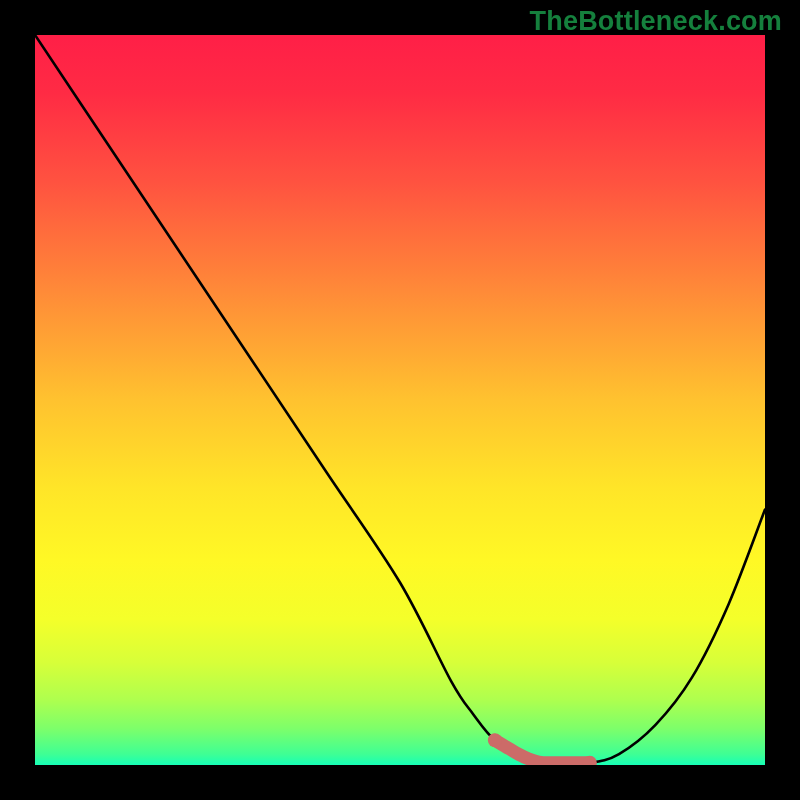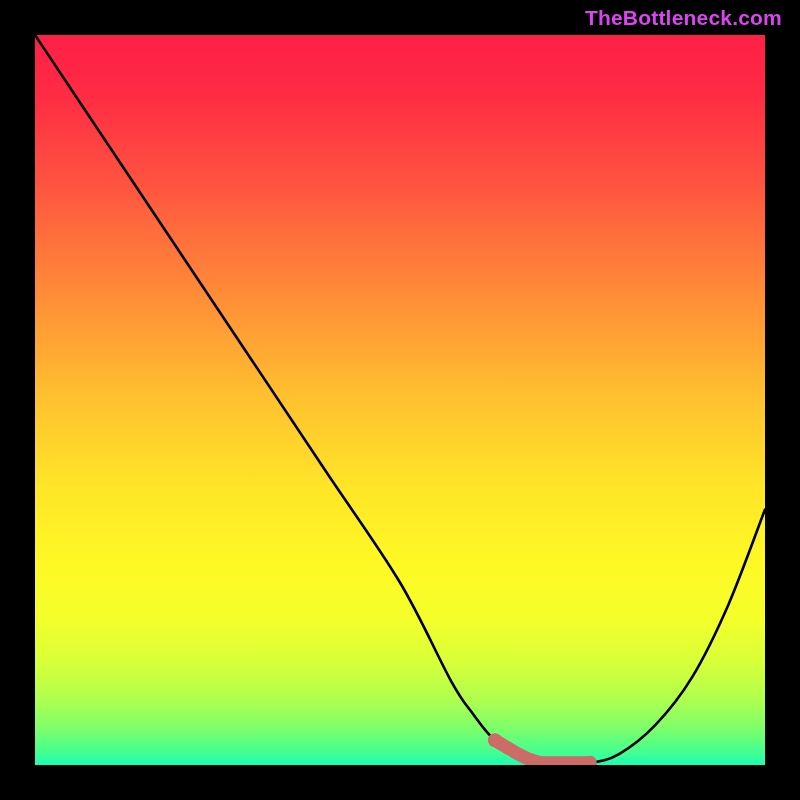--- a/index.html
+++ b/index.html
@@ -38,23 +38,23 @@
     left: 0;
     top: 0;
     width: 100%;
     height: 100%;
   }
   .attribution {
     position: absolute;
     top: 6px;
     right: 18px;
     font-family: Arial, Helvetica, sans-serif;
-    font-size: 21px;
+    font-size: 27px;
     font-weight: bold;
-    color: #d946ef;
+    color: #15803d;
     letter-spacing: 0.2px;
   }
 </style>
 </head>
 <body>
 
 <div class="frame">
 
   <div class="plot">
     <svg class="gradient-bg" viewBox="0 0 730 730" preserveAspectRatio="none">

